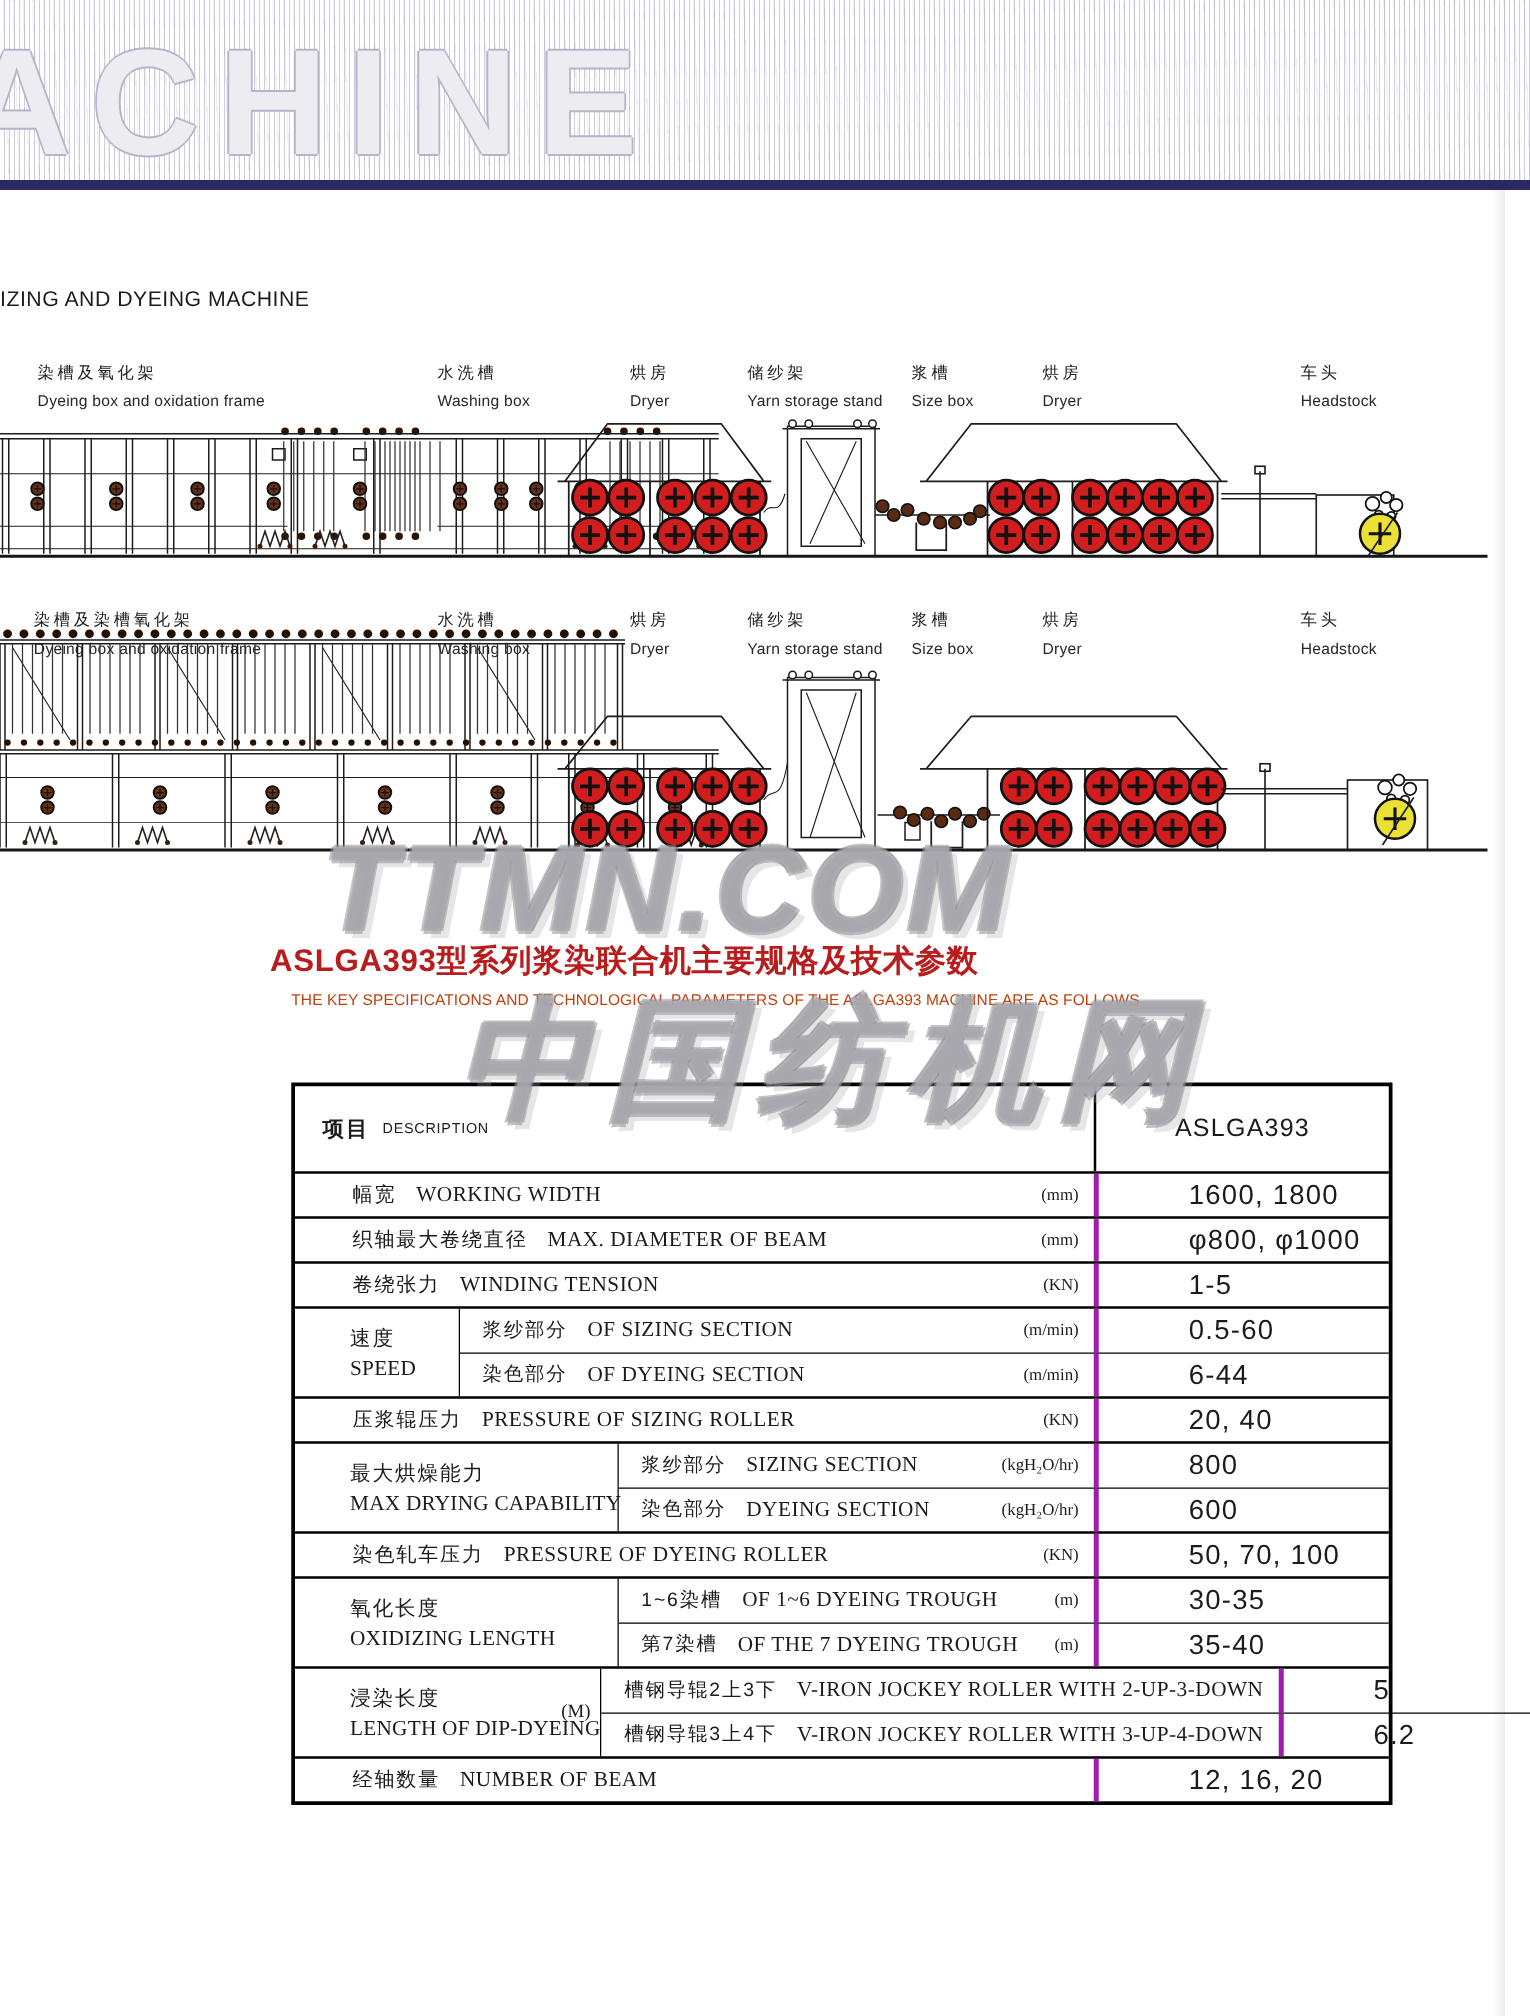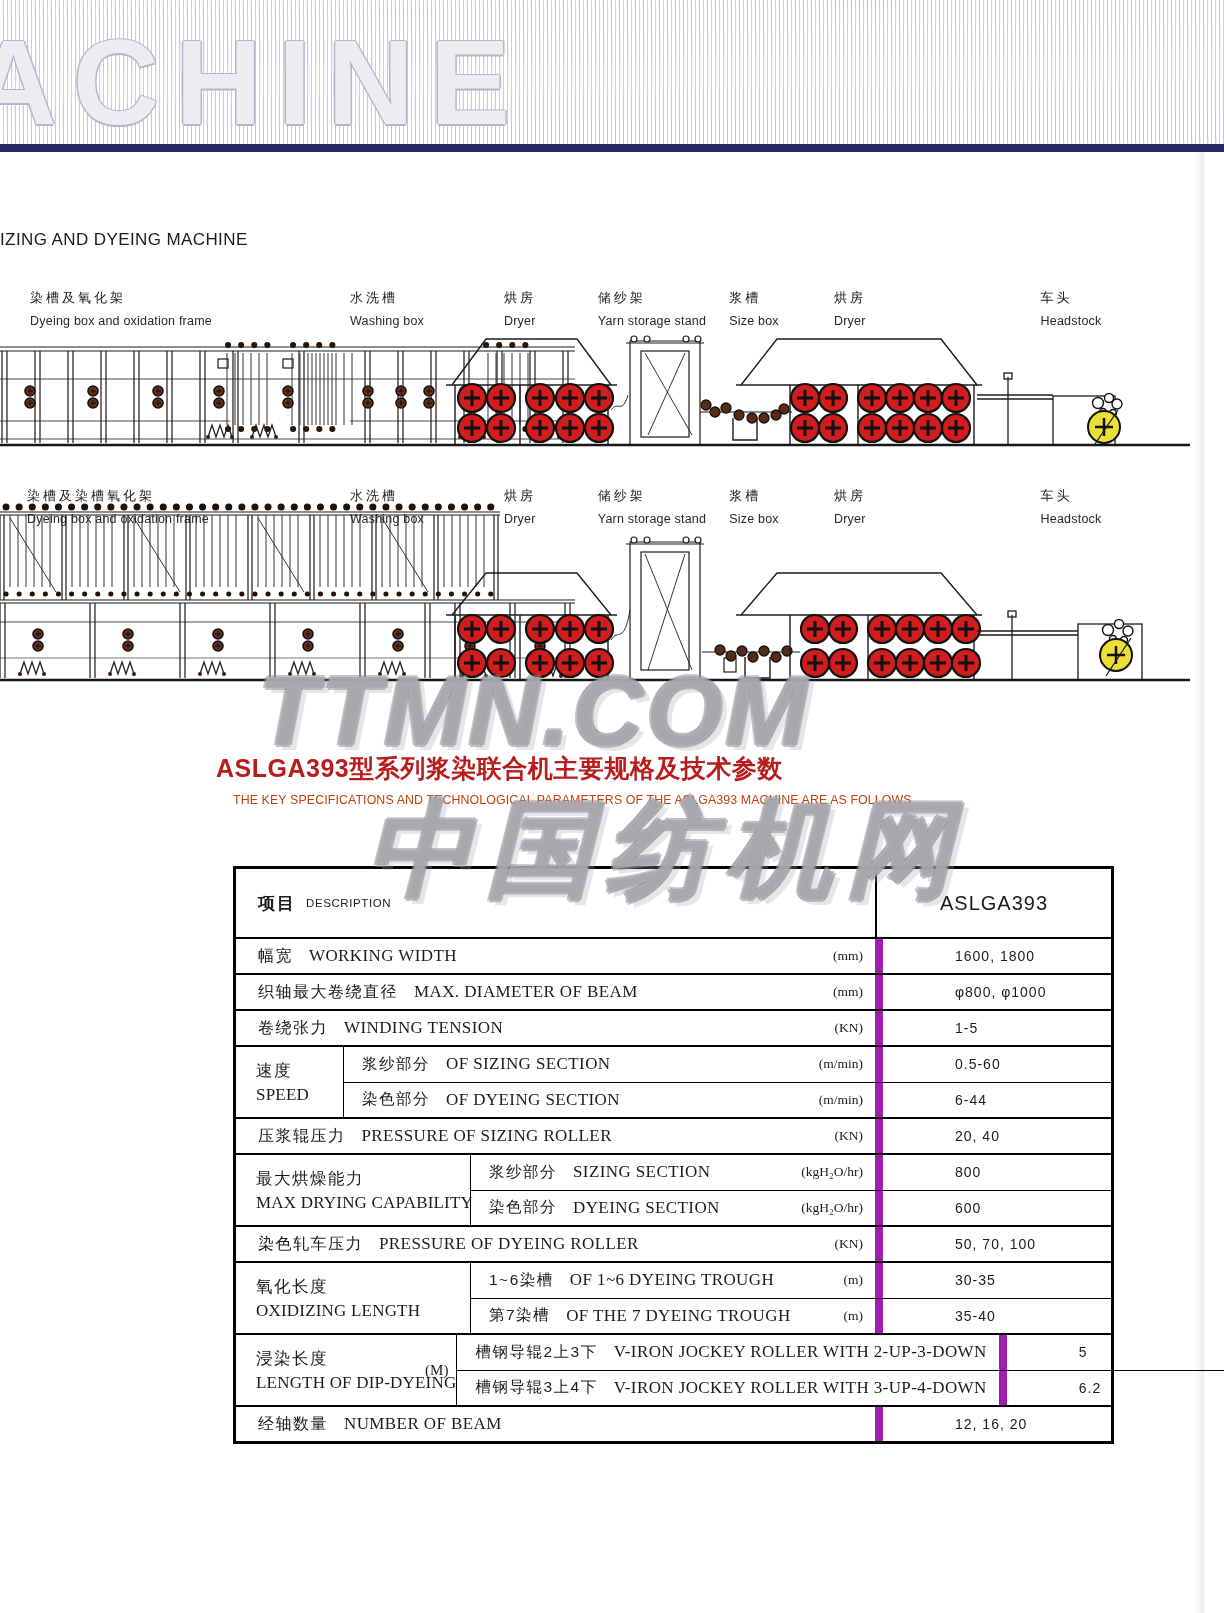--- a/index.html
+++ b/index.html
@@ -39,34 +39,34 @@
   .sub-title{position:absolute;left:233px;top:793px;font-size:12.4px;letter-spacing:.1px;color:#c2410c;text-align:right;}
   
   .spec-table{position:absolute;left:233px;top:866px;width:881px;border:3px solid #000;
     box-sizing:border-box;background:transparent;}
   .thead{height:68px;display:flex;border-bottom:2px solid #000;}
   .hlabel{flex:1;display:flex;align-items:center;padding-left:22px;}
   .hzh{font-size:17px;font-weight:700;letter-spacing:2px;}
   .hen{font-size:11.5px;margin-left:10px;letter-spacing:.6px;}
   .hvalue{width:236px;box-sizing:border-box;border-left:2px solid #000;display:flex;
     align-items:center;justify-content:center;font-size:20px;letter-spacing:1px;}
-  .trow{display:flex;}
+  .trow{display:flex;padding-left:24px;}
   .trow + .trow{border-top:2px solid #000;}
   .h1{height:34px;}
   .grp{height:70px;}
   .lcell{flex:1;display:flex;align-items:center;padding-left:22px;min-width:0;}
   .lcell.sub{padding-left:18px;}
   .zh{font-size:16px;letter-spacing:1.5px;white-space:nowrap;}
   .szh{font-size:15.5px;}
   .en{font-family:"Liberation Serif","DejaVu Serif",serif;font-size:17px;margin-left:16px;
     letter-spacing:.4px;white-space:nowrap;}
   .unit{font-family:"Liberation Serif","DejaVu Serif",serif;font-size:13.5px;margin-left:auto;
     padding-right:12px;white-space:nowrap;}
-  .vcell{width:236px;box-sizing:border-box;border-left:8px solid #a21caf;display:flex;
-    align-items:center;padding-left:72px;font-size:14px;letter-spacing:1px;white-space:nowrap;}
+  .vcell{width:236px;box-sizing:border-box;border-left:4px solid #a21caf;display:flex;
+    align-items:center;padding-left:72px;font-size:22px;letter-spacing:1px;white-space:nowrap;}
   .gcell{display:flex;flex-direction:column;justify-content:center;padding-left:20px;
     border-right:1.5px solid #000;box-sizing:border-box;position:relative;}
   .w-sm{width:108px;}
   .w-lg{width:235px;}
   .gzh{font-size:16.5px;letter-spacing:1.5px;white-space:nowrap;}
   .gen{font-family:"Liberation Serif","DejaVu Serif",serif;font-size:17px;margin-top:3px;
     letter-spacing:.2px;white-space:nowrap;}
   .gnote{position:absolute;right:8px;top:50%;transform:translateY(-50%);
     font-family:"Liberation Serif","DejaVu Serif",serif;font-size:15px;}
   .gright{flex:1;display:flex;flex-direction:column;}

